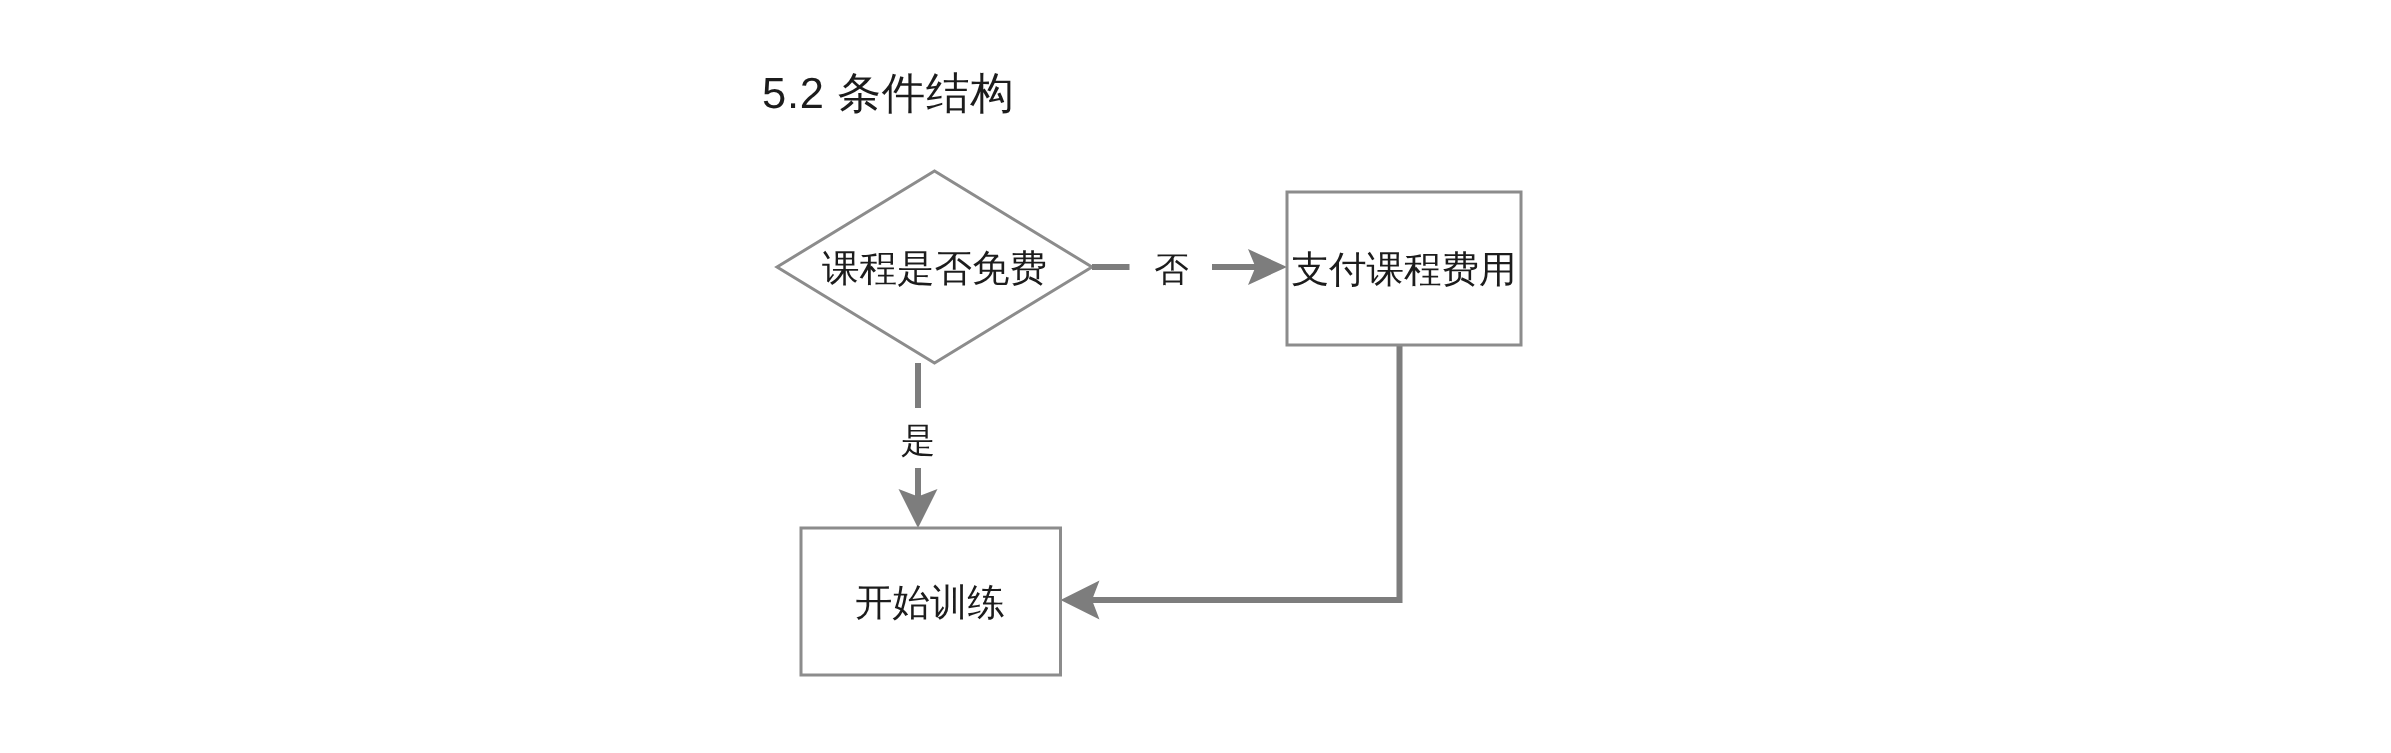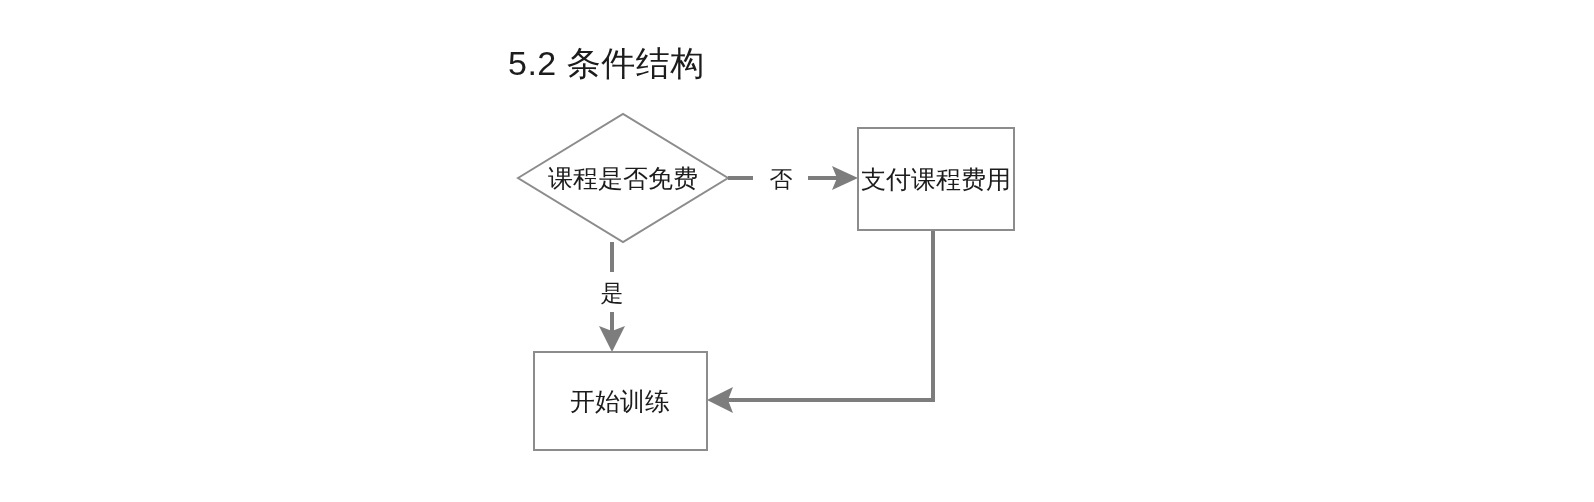--- a/index.html
+++ b/index.html
@@ -15,21 +15,21 @@
     position: relative;
     width: 1594px;
     height: 502px;
     background: #ffffff;
     overflow: hidden;
   }
   #section-title {
     position: absolute;
     left: 508px;
     top: 44px;
-    font-size: 34px;
+    font-size: 29px;
     line-height: 38px;
     letter-spacing: 0.5px;
     color: #1c1c1c;
     white-space: nowrap;
   }
   #flow-svg {
     position: absolute;
     left: 0;
     top: 0;
   }

